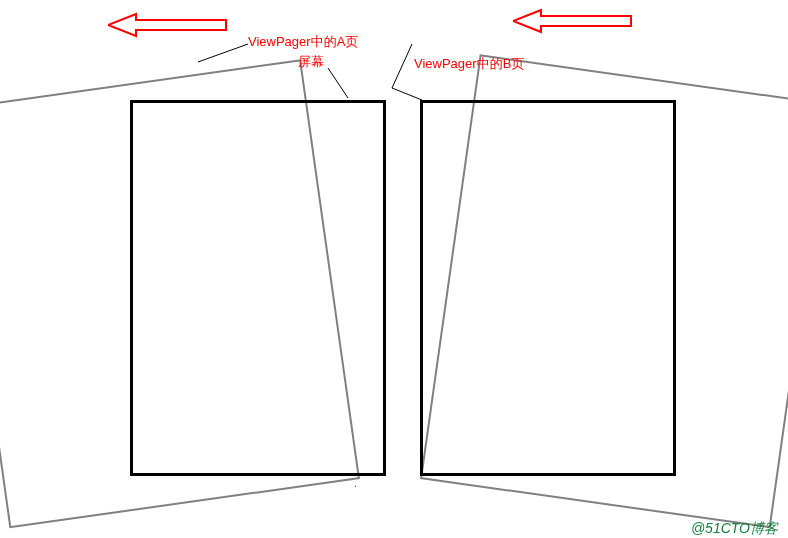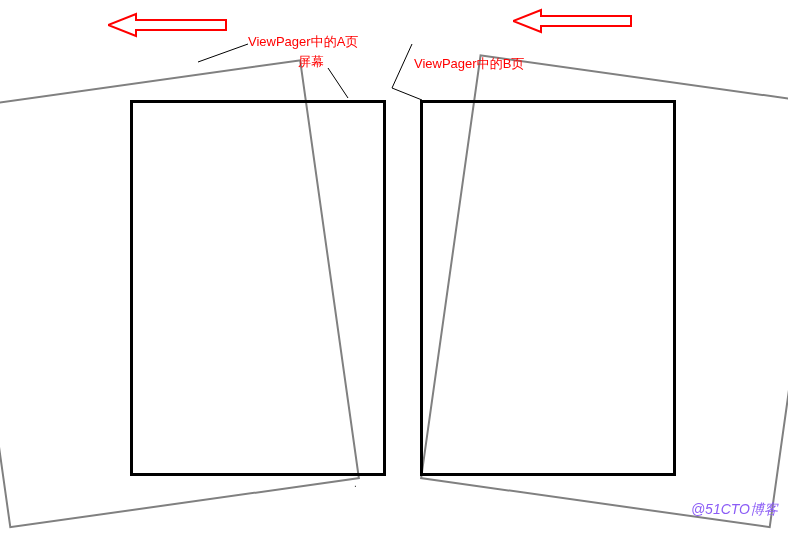--- a/index.html
+++ b/index.html
@@ -88,23 +88,23 @@
     top: 12px;
   }
   .arrow-right {
     left: 513px;
     top: 8px;
   }
   
   .watermark {
     position: absolute;
     right: 10px;
-    bottom: 19px;
+    bottom: 0;
     font-size: 14px;
-    color: #8b5cf6;
+    color: #15803d;
     font-style: italic;
   }
   .dot {
     position: absolute;
     left: 354px;
     top: 478px;
     font-size: 10px;
     color: #333;
   }
 </style>

